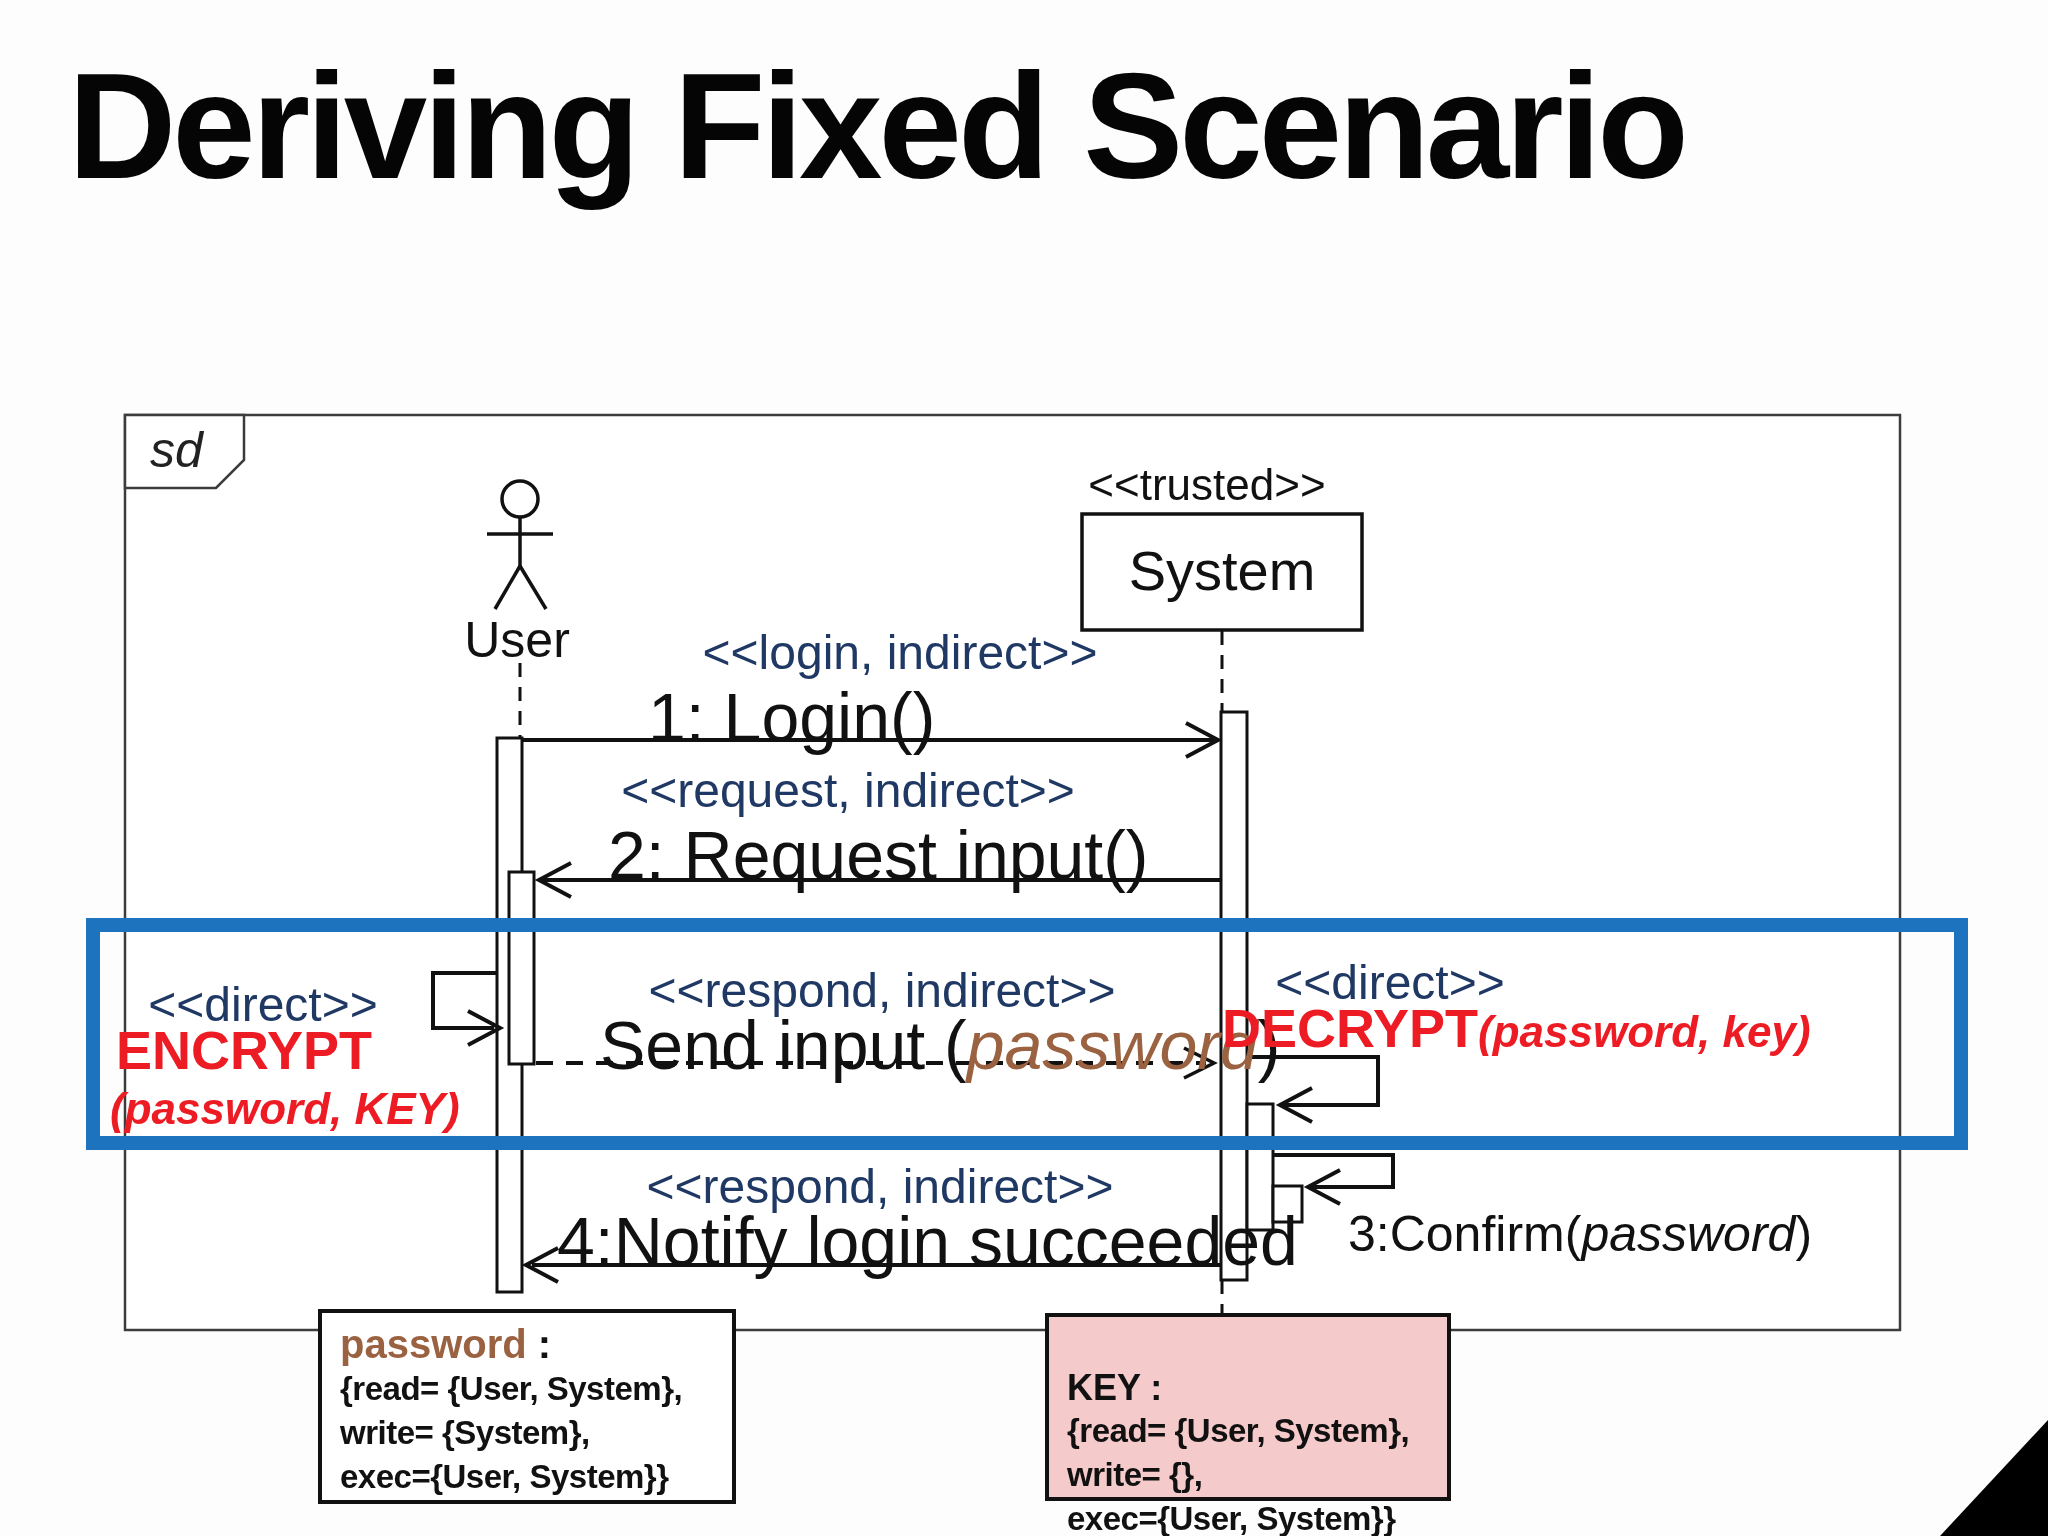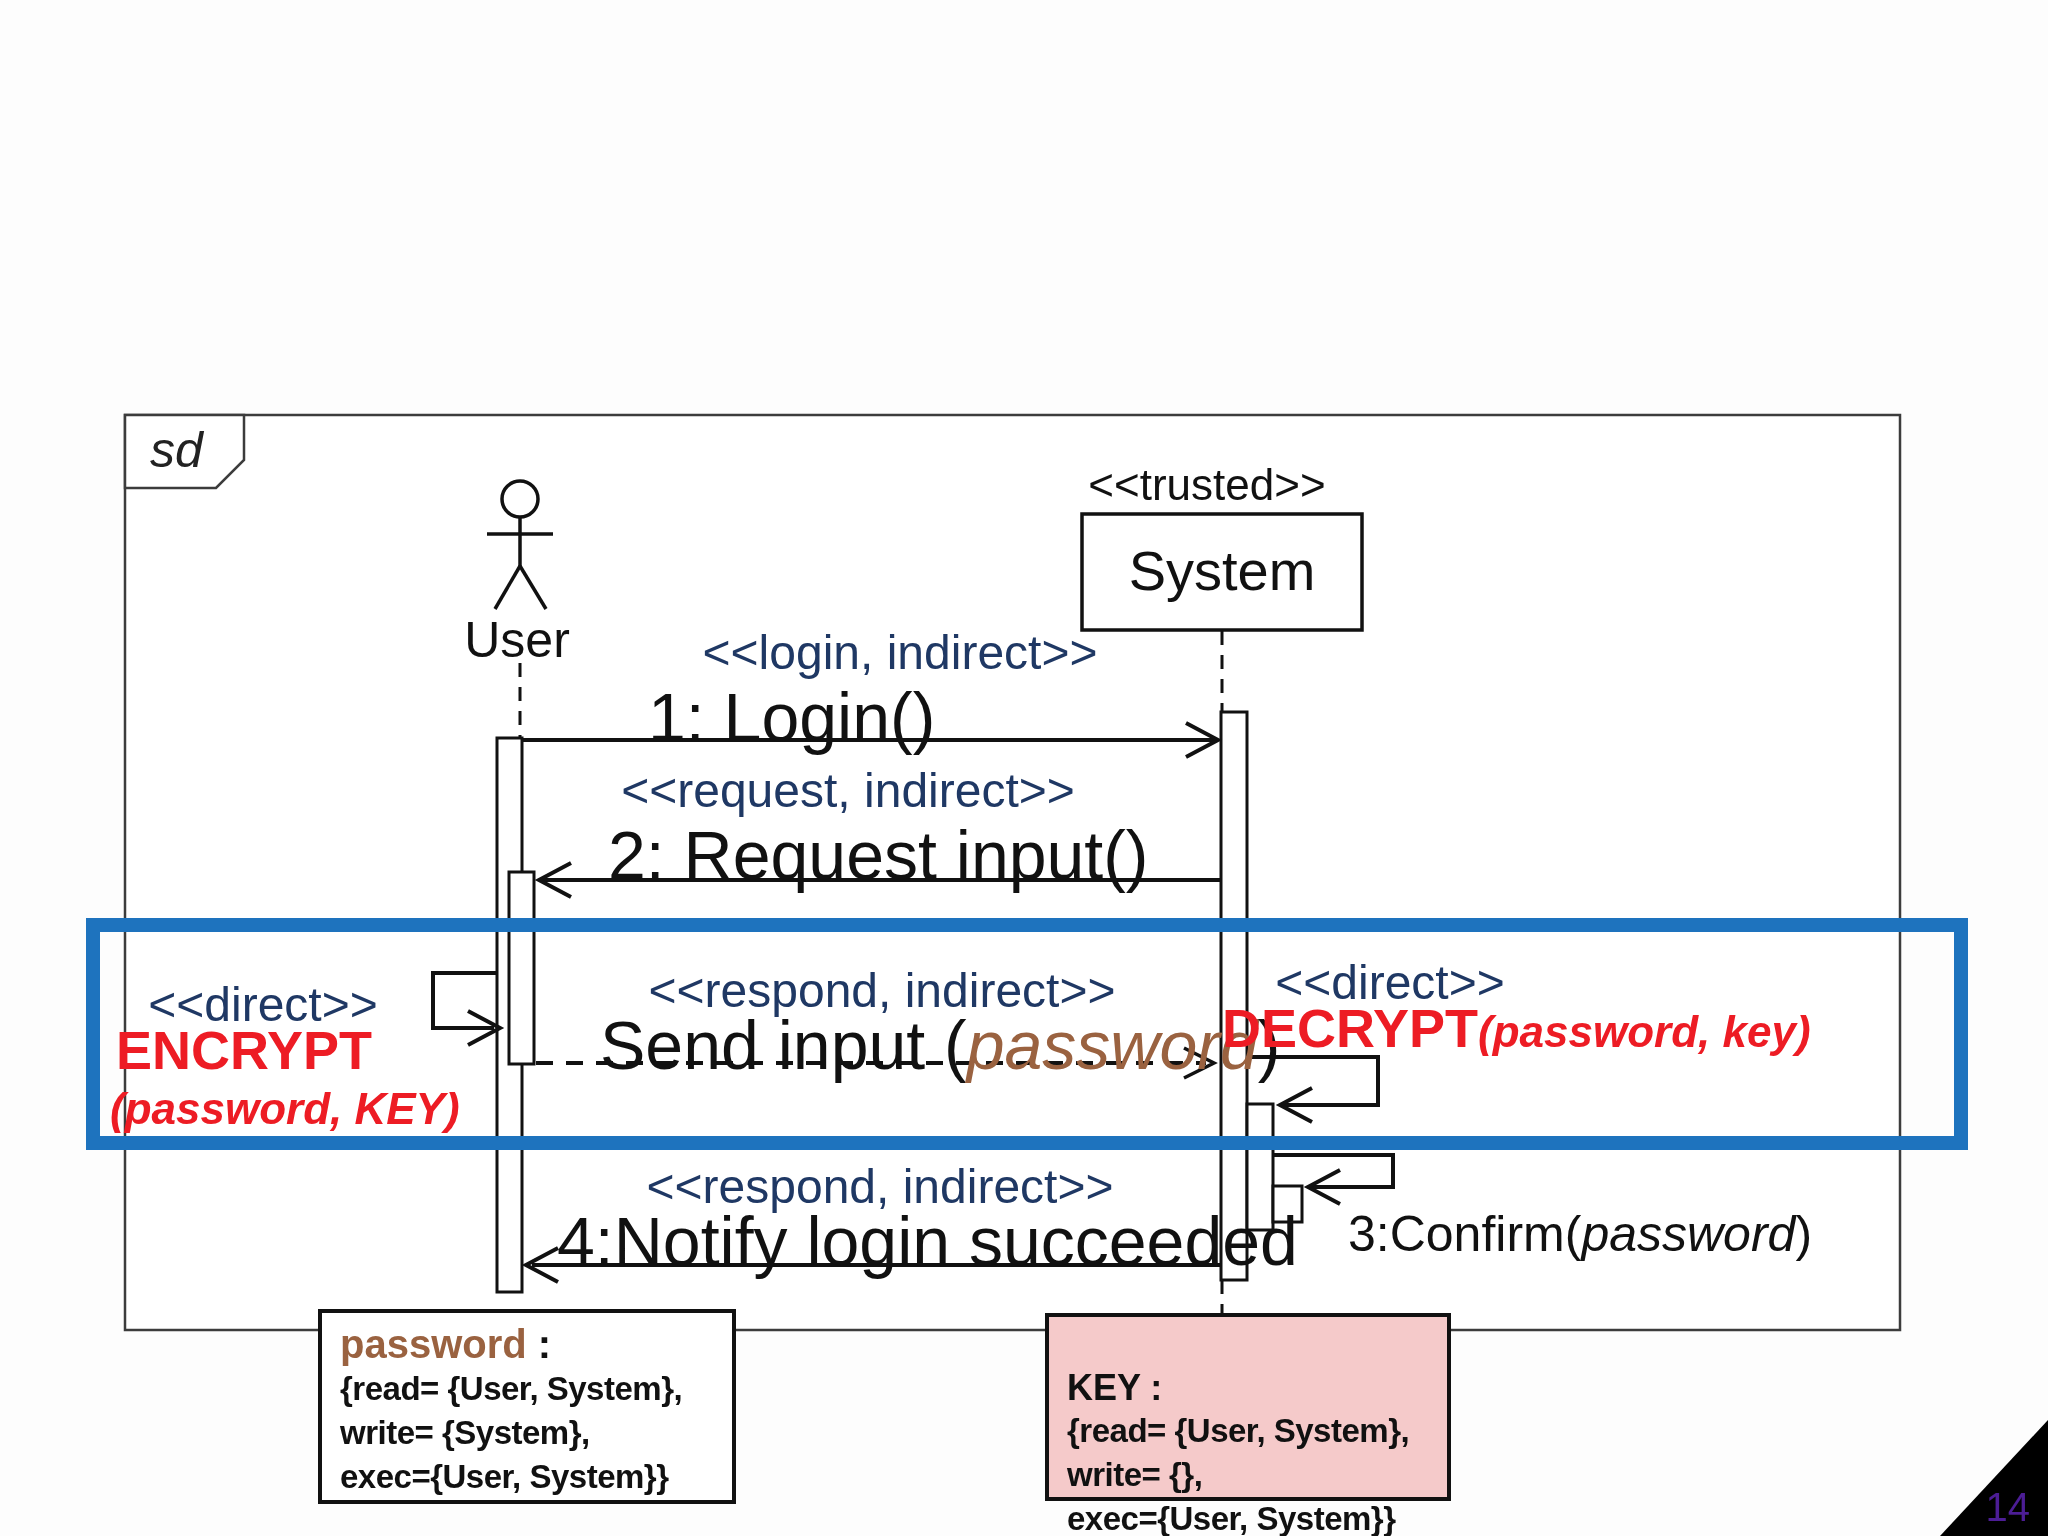--- a/index.html
+++ b/index.html
@@ -44,21 +44,21 @@
     padding:8px 18px 6px 18px;
     font-weight:bold;color:var(--ink);
   }
   .note .note-title{font-size:40px;line-height:46px;}
   .note .note-title .brown{color:var(--brown);}
   .note .note-line{font-size:33px;line-height:44px;letter-spacing:-0.5px;}
   .note-key{background:var(--pink);}
   .note-key .note-title{font-size:36px;line-height:42px;margin-top:42px;}
   .page-num{
     position:absolute;right:18px;bottom:6px;
-    font-size:40px;color:#4c1d95;
+    font-size:40px;color:#000000;
   }
 </style>
 </head>
 <body>
 
 <div class="slide">
 
   <svg class="layer" viewBox="0 0 2048 1536">
 
     <rect x="125" y="415" width="1775" height="915" fill="#ffffff" stroke="#3c3c3c" stroke-width="2.5"></rect>
@@ -110,20 +110,21 @@
 
       <line x1="1220" y1="1265" x2="532" y2="1265"></line>
       <path d="M558,1248 L526,1265 L558,1282"></path>
     </g>
 
     <rect x="93" y="925" width="1868" height="218" fill="none" stroke="#1e73be" stroke-width="14"></rect>
 
     <polygon points="1940,1536 2048,1420 2048,1536" fill="#000000"></polygon>
   </svg>
 
+  <div class="txt title">Deriving Fixed Scenario</div>
 
   <div class="txt sd-label">sd</div>
 
   <div class="txt lifeline-name center" style="left:517px;top:614px;">User</div>
   <div class="txt trusted center" style="left:1207px;top:462px;">&lt;&lt;trusted&gt;&gt;</div>
   <div class="txt system-name center" style="left:1222px;top:542px;">System</div>
 
   <div class="txt stereo center" style="left:900px;top:628px;">&lt;&lt;login, indirect&gt;&gt;</div>
   <div class="txt msg" style="left:648px;top:682px;">1: Login()</div>
 

